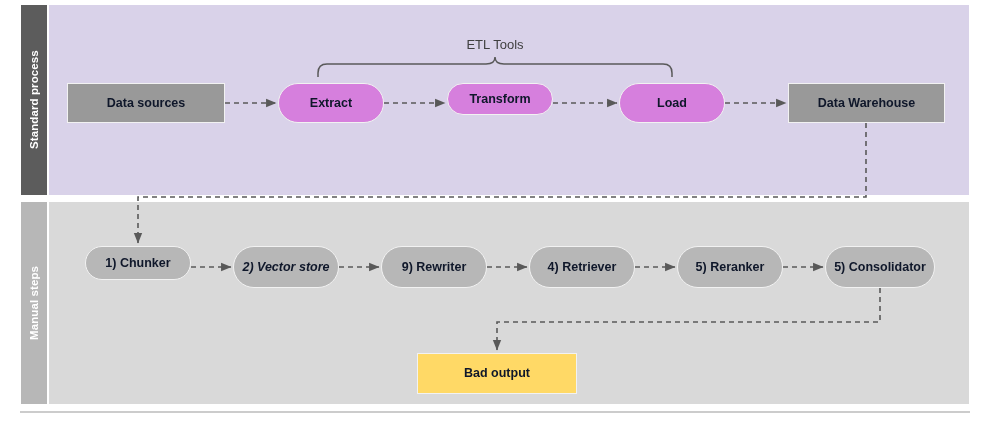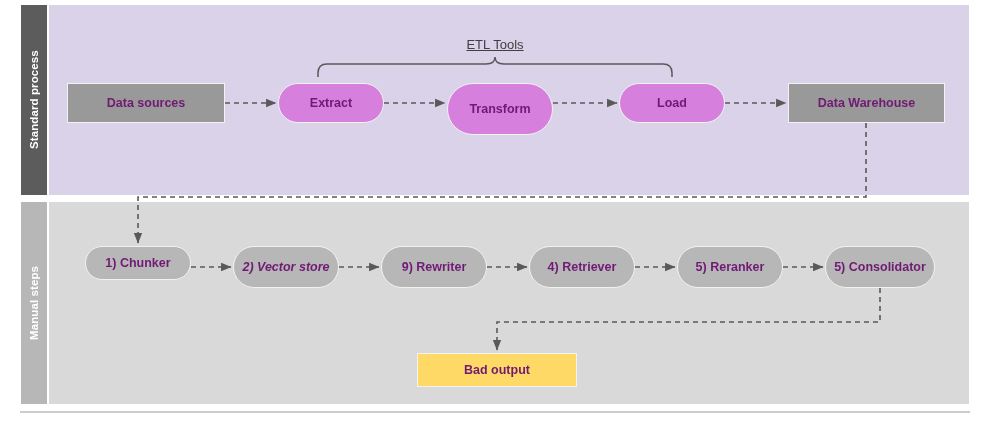--- a/index.html
+++ b/index.html
@@ -33,21 +33,21 @@
     box-sizing:border-box;
     border:1px solid #ffffff;
   }
 
   
   .node{
     position:absolute;
     box-sizing:border-box;
     display:flex;align-items:center;justify-content:center;
     text-align:center;
-    color:#701a75;
+    color:#0f172a;
     font-weight:bold;
     font-size:12.5px;
     line-height:1.18;
     border:1px solid #f2f2f2;
     padding:0 4px;
   }
   .node.rect{border-radius:0;}
   .node.pill{border-radius:999px;}
 
   
@@ -91,29 +91,29 @@
       <path d="M191,267 L231,267" fill="none" stroke="#595959" stroke-width="1.6" stroke-dasharray="5,4" marker-end="url(#ah)"></path>
       <path d="M339,267 L379,267" fill="none" stroke="#595959" stroke-width="1.6" stroke-dasharray="5,4" marker-end="url(#ah)"></path>
       <path d="M487,267 L527,267" fill="none" stroke="#595959" stroke-width="1.6" stroke-dasharray="5,4" marker-end="url(#ah)"></path>
       <path d="M635,267 L675,267" fill="none" stroke="#595959" stroke-width="1.6" stroke-dasharray="5,4" marker-end="url(#ah)"></path>
       <path d="M783,267 L823,267" fill="none" stroke="#595959" stroke-width="1.6" stroke-dasharray="5,4" marker-end="url(#ah)"></path>
       <path d="M866,123 L866,197 L138,197 L138,243" fill="none" stroke="#595959" stroke-width="1.6" stroke-dasharray="5,4" marker-end="url(#ah)"></path>
       <path d="M880,288 L880,322 L497,322 L497,350" fill="none" stroke="#595959" stroke-width="1.6" stroke-dasharray="5,4" marker-end="url(#ah)"></path>
       <path d="M318,77 L318,73 Q318,64 327,64 L486,64 Q495,64 495,57 Q495,64 504,64 L663,64 Q672,64 672,73 L672,77" fill="none" stroke="#595959" stroke-width="1.5"></path>
     </svg>
 
-  <div class="bracket-label" id="bracket-label" style="left: 375px; top: 37px; width: 240px; text-decoration: underline;">ETL Tools</div>
+  <div class="bracket-label" id="bracket-label" style="left: 375px; top: 37px; width: 240px;">ETL Tools</div>
 
   <div class="node rect" id="node-0" style="left: 67px; top: 83px; width: 158px; height: 40px; background: rgb(153, 153, 153);">
     <span>Data sources</span>
   </div>
   <div class="node pill" id="node-1" style="left: 278px; top: 83px; width: 106px; height: 40px; background: rgb(214, 127, 221);">
     <span>Extract</span>
   </div>
-  <div class="node pill" id="node-2" style="left: 447px; top: 83px; width: 106px; height: 52px; background: rgb(214, 127, 221);">
+  <div class="node pill" id="node-2" style="left: 447px; top: 83px; width: 106px; height: 32px; background: rgb(214, 127, 221);">
     <span>Transform</span>
   </div>
   <div class="node pill" id="node-3" style="left: 619px; top: 83px; width: 106px; height: 40px; background: rgb(214, 127, 221);">
     <span>Load</span>
   </div>
   <div class="node rect" id="node-4" style="left: 788px; top: 83px; width: 157px; height: 40px; background: rgb(153, 153, 153); text-align: right;">
     <span>Data Warehouse</span>
   </div>
   <div class="node pill" id="node-5" style="left: 85px; top: 246px; width: 106px; height: 34px; background: rgb(183, 183, 183);">
     <span>1) Chunker</span>
@@ -126,18 +126,18 @@
   </div>
   <div class="node pill" id="node-8" style="left: 529px; top: 246px; width: 106px; height: 42px; background: rgb(183, 183, 183);">
     <span>4) Retriever</span>
   </div>
   <div class="node pill" id="node-9" style="left: 677px; top: 246px; width: 106px; height: 42px; background: rgb(183, 183, 183);">
     <span>5) Reranker</span>
   </div>
   <div class="node pill" id="node-10" style="left: 825px; top: 246px; width: 110px; height: 42px; background: rgb(183, 183, 183);">
     <span>5) Consolidator</span>
   </div>
-  <div class="node rect" id="node-11" style="left: 417px; top: 353px; width: 160px; height: 34px; background: rgb(255, 217, 102);">
+  <div class="node rect" id="node-11" style="left: 417px; top: 353px; width: 160px; height: 41px; background: rgb(255, 217, 102);">
     <span>Bad output</span>
   </div>
 
   <div class="abs" id="baseline-rule" style="left: 20px; top: 411px; width: 950px; height: 2px; background: rgb(204, 204, 204);"></div>
 </div>
 
 </body></html>

